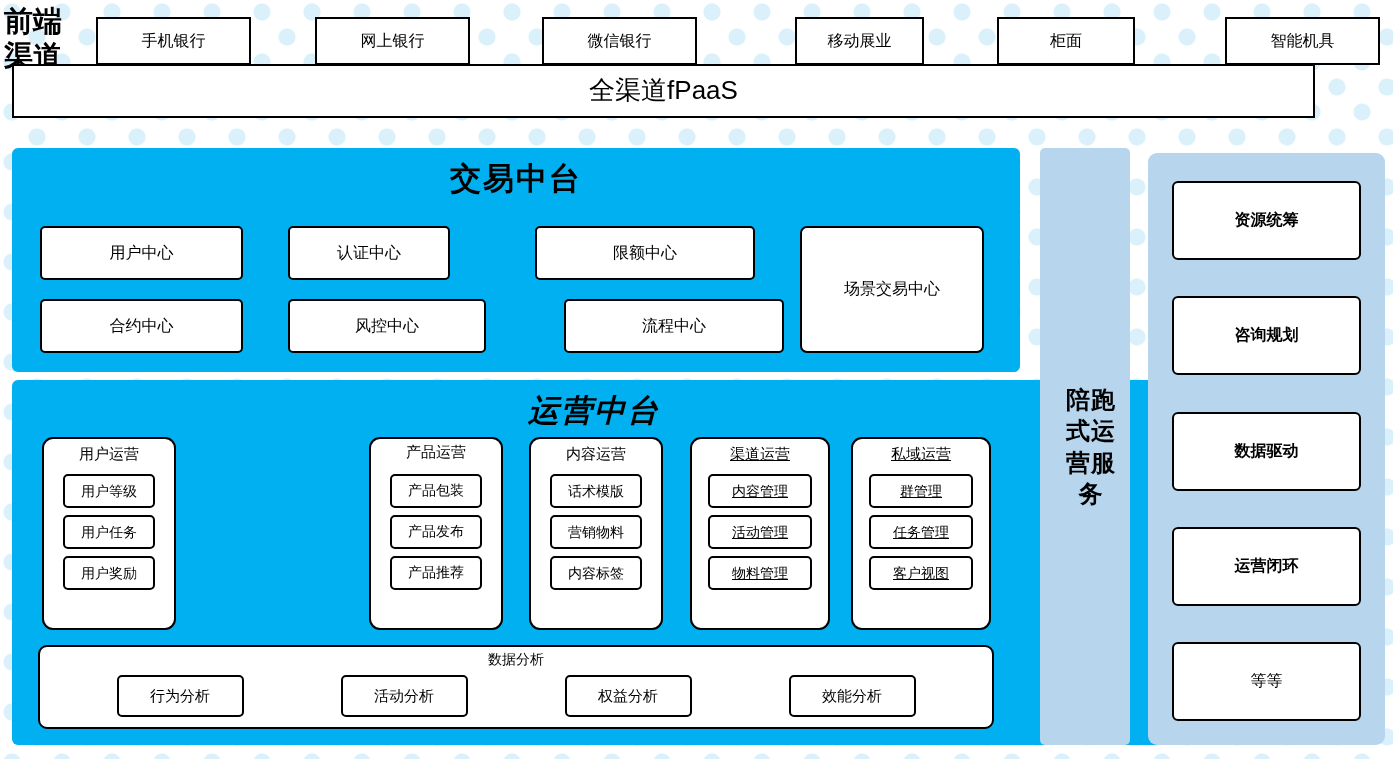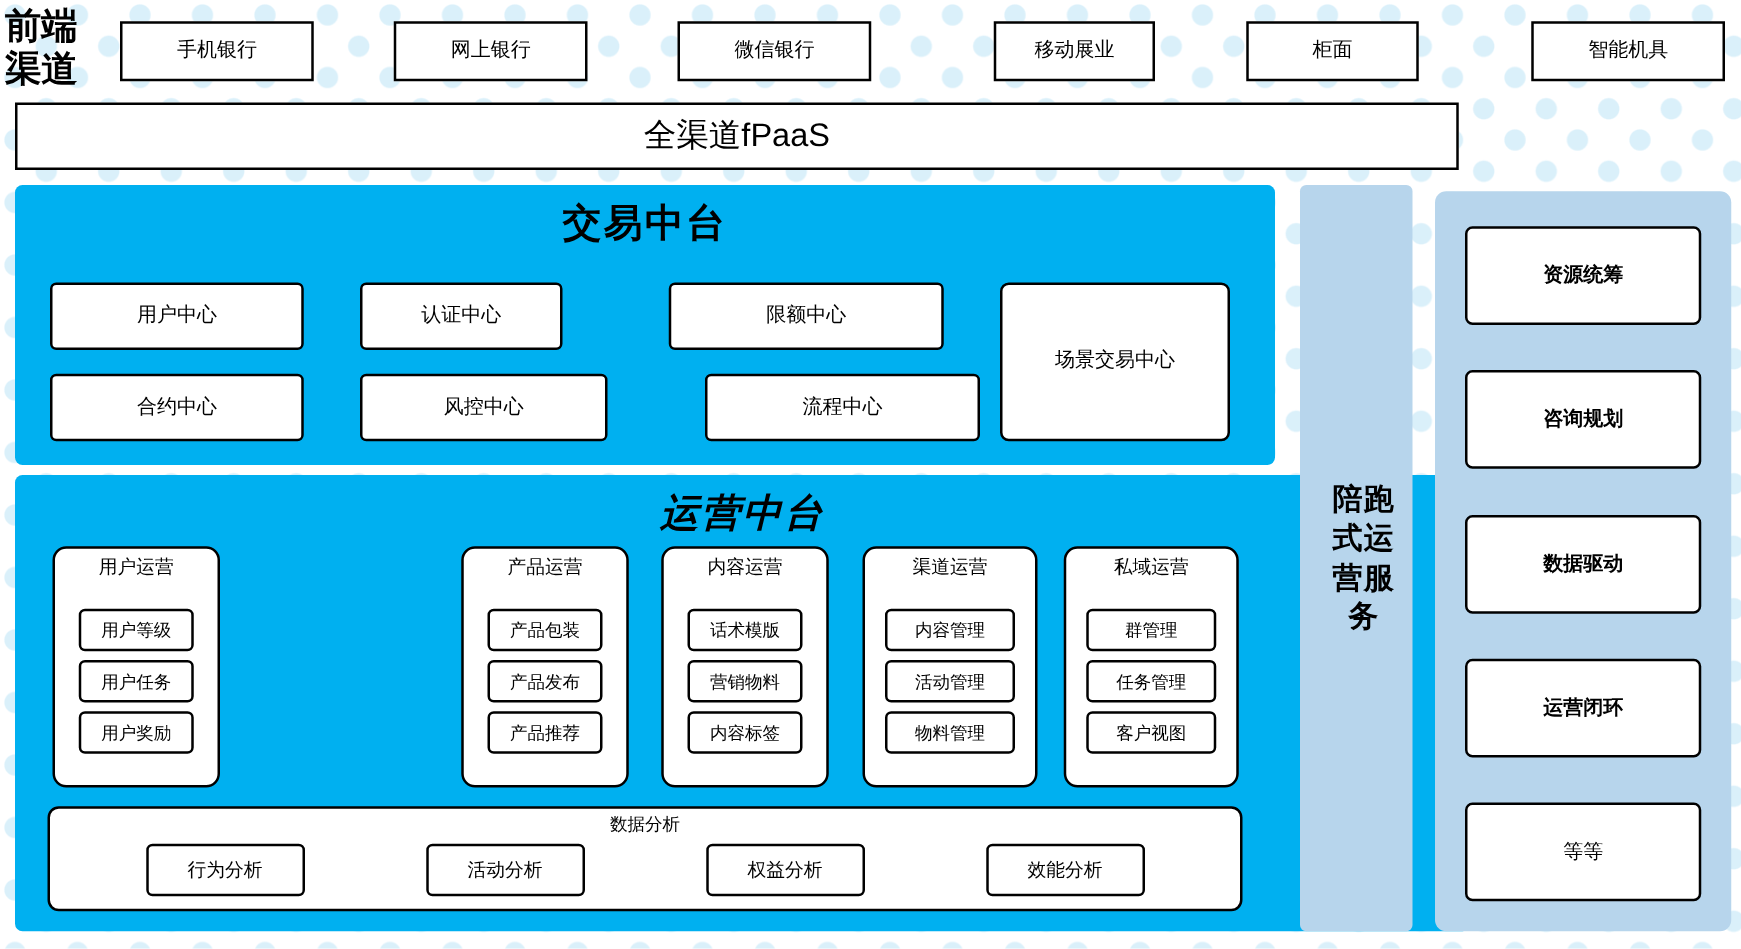--- a/index.html
+++ b/index.html
@@ -50,22 +50,22 @@
     letter-spacing: 0px;
   }
   .channel-box {
     top: 17px; height: 48px;
     font-size: 16px;
     border-width: 2px;
   }
 
   
   .fpaas {
-    left: 12px; top: 82px;
-    width: 1155px; height: 54px;
+    left: 12px; top: 64px;
+    width: 1303px; height: 54px;
     font-size: 26px;
     border-width: 2px;
   }
 
   
   .panel-cyan {
     position: absolute;
     background: #00B0F0;
     border-radius: 6px;
   }
@@ -103,38 +103,38 @@
     width: 134px; height: 193px;
     background: #fff;
     border: 2px solid #000;
     border-radius: 11px;
     padding-top: 6px;
   }
   .ops-col-title {
     text-align: center;
     font-size: 15px;
     color: #000;
-    margin-bottom: 23px;
+    margin-bottom: 10px;
     line-height: 1.25;
   }
   .ops-item {
     position: relative;
     margin: 0 auto 7px auto;
     width: 92px; height: 34px;
     border: 2px solid #000;
     border-radius: 5px;
     background: #fff;
     display: flex;
     align-items: center;
     justify-content: center;
     font-size: 14px;
     color: #000;
     line-height: 1;
   }
-  .ops-col.wide { width: 140px; }
+  .ops-col.wide { width: 140px; text-decoration: underline; }
   .ops-col.wide .ops-item { width: 104px; }
 
   
   #data-analysis {
     position: absolute;
     left: 38px; top: 645px;
     width: 956px; height: 84px;
     background: #fff;
     border: 2px solid #000;
     border-radius: 9px;
@@ -250,21 +250,21 @@
   </div>
 
   <div class="ops-col" style="left:42px;">
     <div class="ops-col-title">用户运营</div>
     <div class="ops-item">用户等级</div>
     <div class="ops-item">用户任务</div>
     <div class="ops-item">用户奖励</div>
   </div>
 
 
-  <div class="ops-col" style="left:369px;">
+  <div class="ops-col" style="left:369px;font-family:Liberation Mono, monospace;">
     <div class="ops-col-title">产品运营</div>
     <div class="ops-item">产品包装</div>
     <div class="ops-item">产品发布</div>
     <div class="ops-item">产品推荐</div>
   </div>
 
   <div class="ops-col" style="left:529px;">
     <div class="ops-col-title">内容运营</div>
     <div class="ops-item">话术模版</div>
     <div class="ops-item">营销物料</div>

